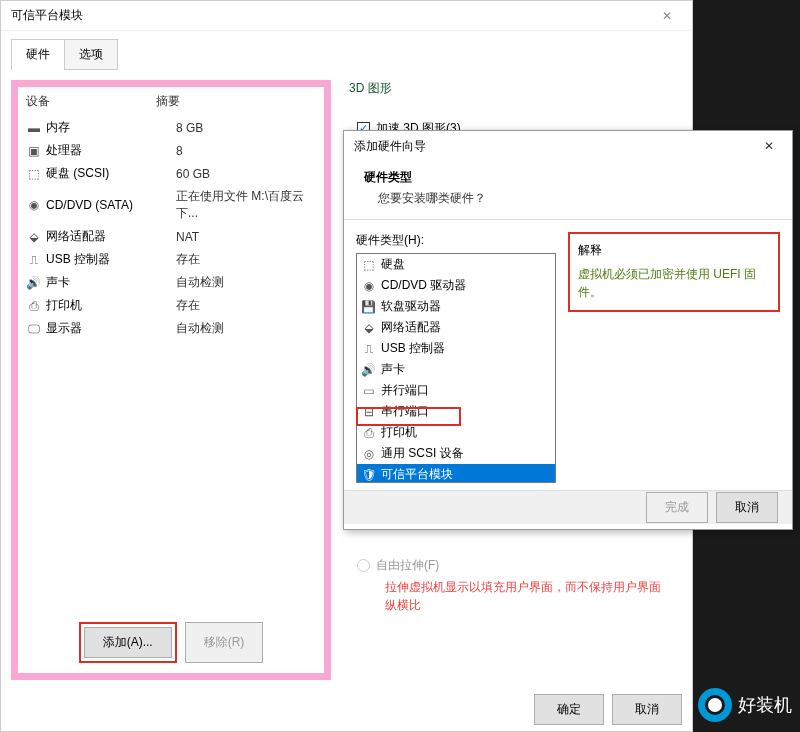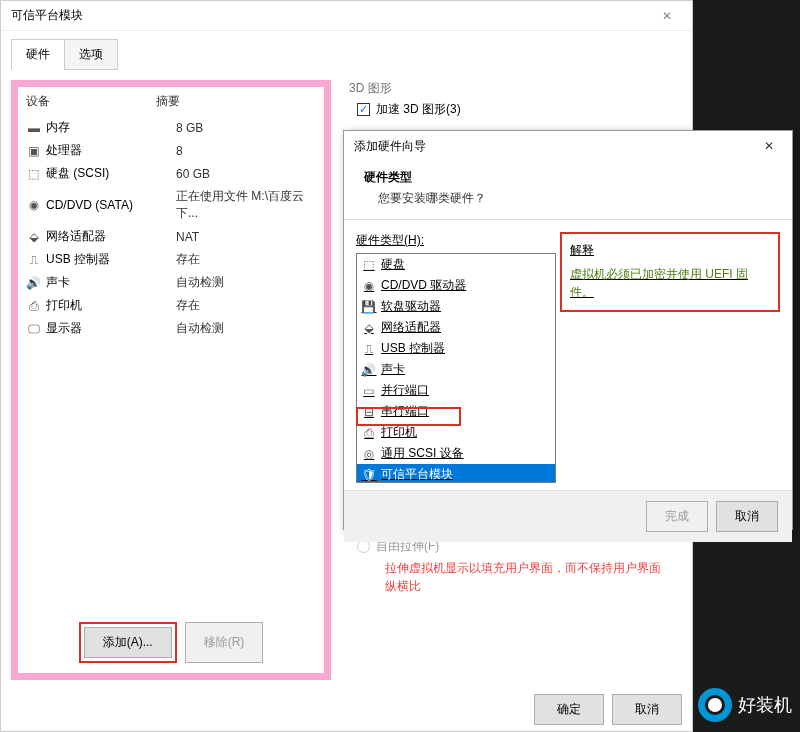--- a/index.html
+++ b/index.html
@@ -23,53 +23,53 @@
     .hw-row { display: flex; align-items: center; padding: 3px 8px; }
     .hw-icon { width: 16px; height: 14px; margin-right: 4px; display: flex; align-items: center; justify-content: center; color: #555; }
     .hw-device { width: 130px; }
     .hw-summary { flex: 1; color: #333; }
     
     .button-row { display: flex; justify-content: center; gap: 8px; padding: 10px; }
     .btn { padding: 6px 18px; border: 1px solid #adadad; background: #e1e1e1; cursor: pointer; }
     .btn.disabled { color: #999; background: #f0f0f0; }
     
     .right-panel { flex: 1; padding: 0 8px; }
-    .section-title { margin-bottom: 4px; color: #737373; }
+    .section-title { margin-bottom: 23px; color: #14532d; }
     .checkbox-row { display: flex; align-items: center; margin-left: 8px; margin-bottom: 10px; }
     .checkbox { width: 13px; height: 13px; border: 1px solid #333; margin-right: 6px; display: flex; align-items: center; justify-content: center; color: #0078d7; font-size: 11px; }
     
     .stretch-section { margin-top: 420px; padding: 0 8px; }
     .radio-row { display: flex; align-items: center; margin-bottom: 4px; color: #999; }
     .radio { width: 13px; height: 13px; border: 1px solid #ccc; border-radius: 50%; margin-right: 6px; }
     .hint-text { color: #ef4444; margin-left: 28px; line-height: 1.5; }
     
     
     .wizard { position: absolute; top: 130px; left: 343px; width: 450px; height: 400px; background: #fff; border: 1px solid #999; box-shadow: 2px 2px 8px rgba(0,0,0,0.3); z-index: 10; }
     .wizard-titlebar { height: 30px; display: flex; align-items: center; justify-content: space-between; padding: 0 10px; }
     .wizard-close { color: #333; cursor: pointer; padding: 4px 8px; }
     .wizard-header { padding: 8px 20px 12px; border-bottom: 1px solid #ddd; }
     .wizard-header-title { font-weight: bold; margin-bottom: 4px; }
     .wizard-header-sub { margin-left: 14px; color: #333; }
     
-    .wizard-body { display: flex; padding: 12px; gap: 4px; height: 270px; text-decoration: underline; }
+    .wizard-body { display: flex; padding: 12px; gap: 12px; height: 270px; }
     .wizard-left { width: 200px; }
     .wizard-label { margin-bottom: 4px; }
     .wizard-listbox { border: 1px solid #7a7a7a; height: 230px; overflow-y: auto; }
     .wizard-item { display: flex; align-items: center; padding: 2px 4px; }
     .wizard-item.selected { background: #0078d7; color: #fff; }
     .wizard-item-icon { width: 16px; height: 14px; margin-right: 4px; display: flex; align-items: center; justify-content: center; }
     .wizard-item.selected .wizard-item-icon { color: #fff; }
     .wizard-item:not(.selected) .wizard-item-icon { color: #555; }
     
     .wizard-right { flex: 1; }
     .wizard-explain-box { border: 2px solid #d93025; padding: 8px; height: 80px; }
     .wizard-explain-label { margin-bottom: 6px; }
     .wizard-explain-text { color: #4d7c0f; line-height: 1.5; }
     
-    .wizard-buttons { display: flex; justify-content: flex-end; gap: 8px; padding: 10px 14px; background: #f0f0f0; border-top: 1px solid #ddd; }
+    .wizard-buttons { display: flex; justify-content: flex-end; gap: 8px; padding: 1px 14px; background: #f0f0f0; border-top: 1px solid #ddd; }
     
     .highlight-red-box { position: absolute; border: 2px solid #d93025; pointer-events: none; }
     .highlight1 { top: 407px; left: 356px; width: 105px; height: 19px; z-index: 20; }
     
     
     .main-bottom { position: absolute; bottom: 6px; right: 10px; display: flex; gap: 8px; z-index: 5; }
     .main-btn { padding: 6px 22px; border: 1px solid #adadad; background: #e1e1e1; cursor: pointer; }
     
     
     .watermark { position: absolute; bottom: 10px; right: 8px; display: flex; align-items: center; gap: 6px; z-index: 100; }

